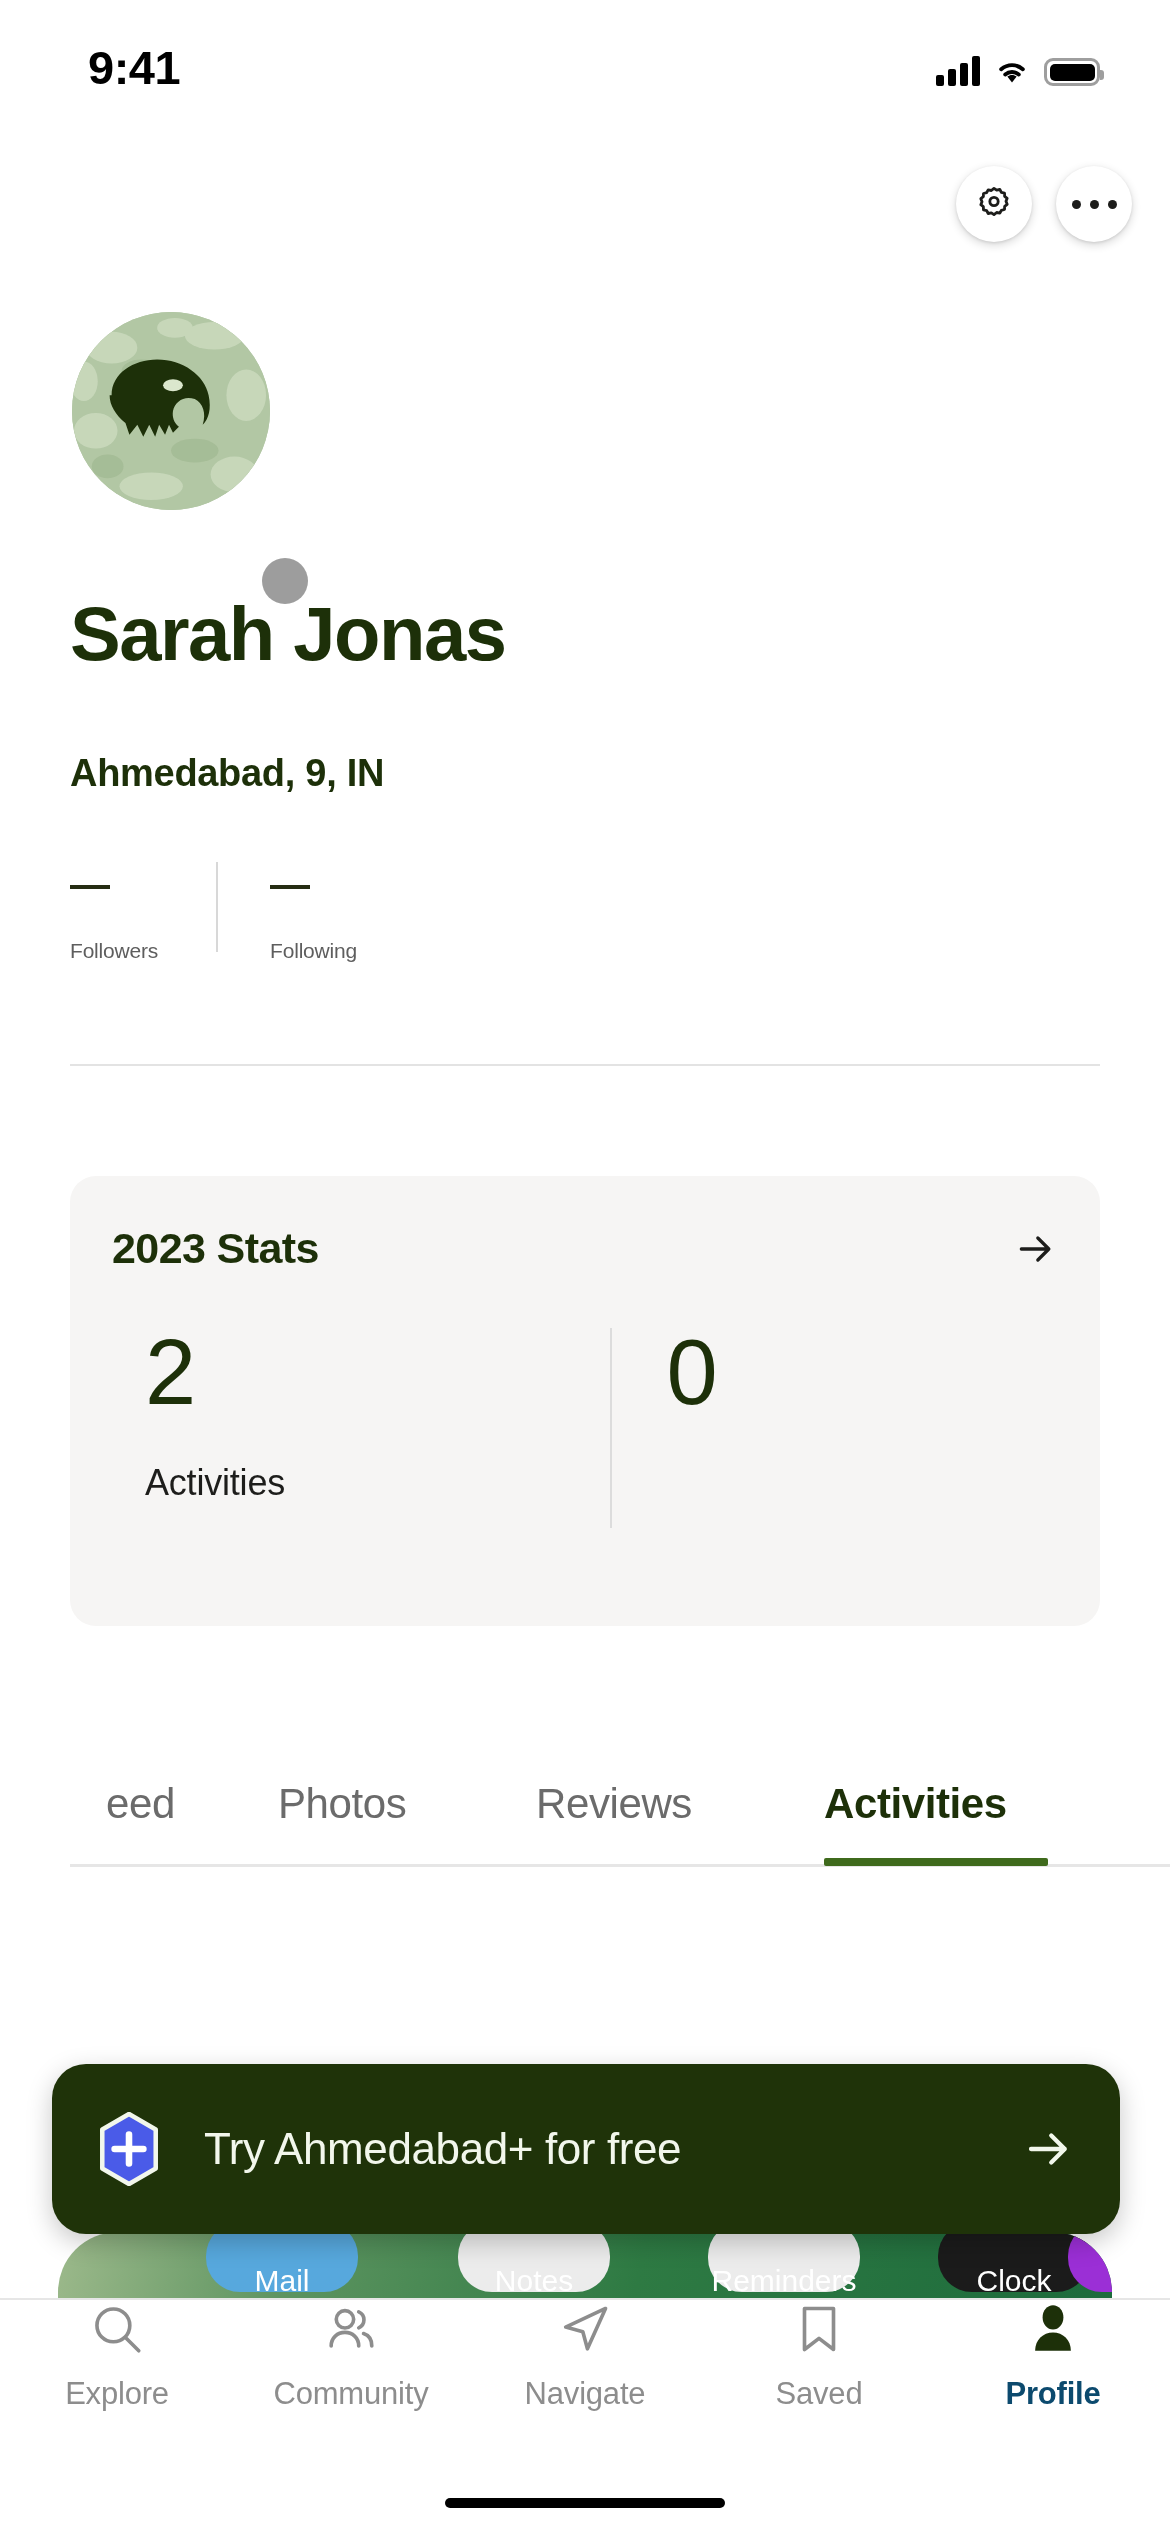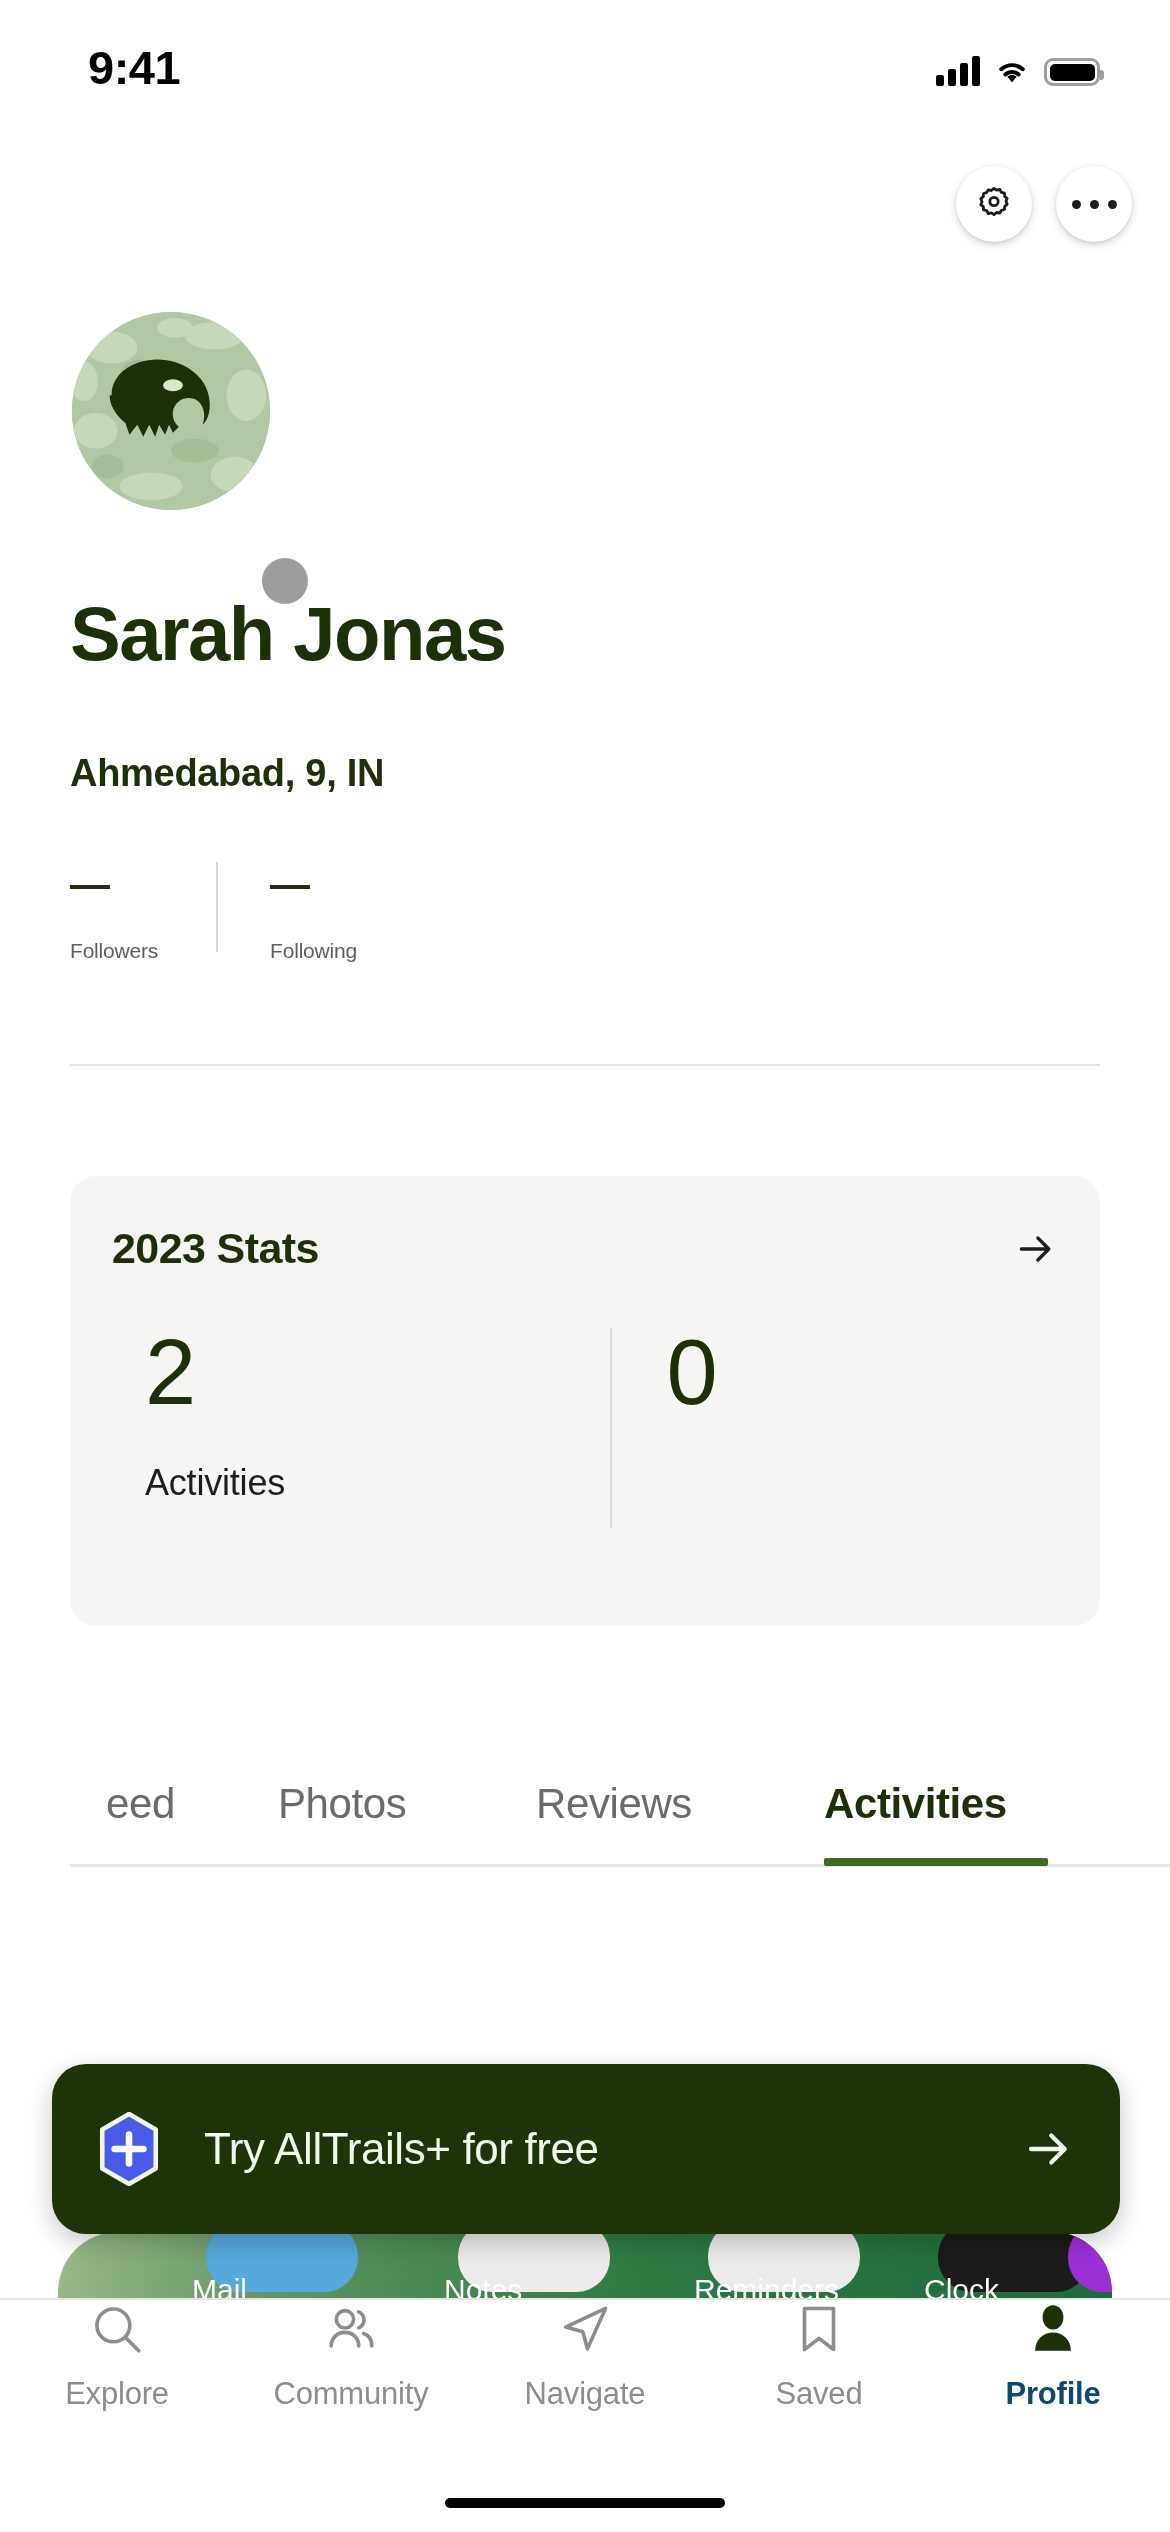--- a/index.html
+++ b/index.html
@@ -96,21 +96,21 @@
   .tab-underline { position:absolute; height:8px; background:#3f6a1c; border-radius:2px; top:1858px; }
   .tab-rule { position:absolute; left:70px; top:1864px; width:1100px; height:3px; background:#e6e6e6; }
 
   
   .homepeek {
     position:absolute; left:58px; top:2232px; width:1054px; height:82px;
     border-radius:60px 60px 0 0; overflow:hidden;
     background:linear-gradient(100deg,#9cb98b 0%,#5d9460 22%,#2e7a43 55%,#1d6b3c 100%);
   }
   .peek-icon { position:absolute; top:-10px; width:152px; height:70px; border-radius:34px; }
-  .peek-lbl { position:absolute; top:41px; font-size:30px; color:#fff; text-align:left; width:180px;text-decoration:underline; }
+  .peek-lbl { position:absolute; top:32px; font-size:30px; color:#fff; text-align:center; width:180px; }
 
   
   .promo {
     position:absolute; left:52px; top:2064px; width:1068px; height:170px;
     background:#1f3309; border-radius:34px;
     box-shadow:0 8px 26px rgba(0,0,0,.22);
     display:flex; align-items:center; padding:0 44px;
   }
   .hexbadge { position:relative; width:66px; height:74px; flex:none; }
   .promo-text { font-size:44px; color:#f2f7ec; margin-left:42px; letter-spacing:-0.4px; }
@@ -250,21 +250,21 @@
     <div class="peek-lbl" style="left:386px">Notes</div>
     <div class="peek-lbl" style="left:636px">Reminders</div>
     <div class="peek-lbl" style="left:866px">Clock</div>
   </div>
 
   <div class="promo">
     <svg class="hexbadge" viewBox="0 0 32 36">
       <path d="M16 1l13 7.5v19L16 35 3 27.5v-19L16 1z" fill="#4A5BE8" stroke="#f2f7ec" stroke-width="2.2" stroke-linejoin="round"></path>
       <path d="M16 11v14M9 18h14" stroke="#ffffff" stroke-width="3.2" stroke-linecap="round"></path>
     </svg>
-    <div class="promo-text">Try AllTrails+ for free</div>
+    <div class="promo-text">Try Ahmedabad+ for free</div>
     <svg class="promo-arrow" width="54" height="54" viewBox="0 0 24 24">
       <path d="M4 12h15M13 6l6 6-6 6" fill="none" stroke="#f2f7ec" stroke-width="1.9" stroke-linecap="round" stroke-linejoin="round"></path>
     </svg>
   </div>
 
   <div class="bottomnav">
 
     <div class="navitem">
       <svg width="58" height="58" viewBox="0 0 24 24">
         <circle cx="10.5" cy="10.5" r="6.8" fill="none" stroke="#8d8d8d" stroke-width="1.5"></circle>

